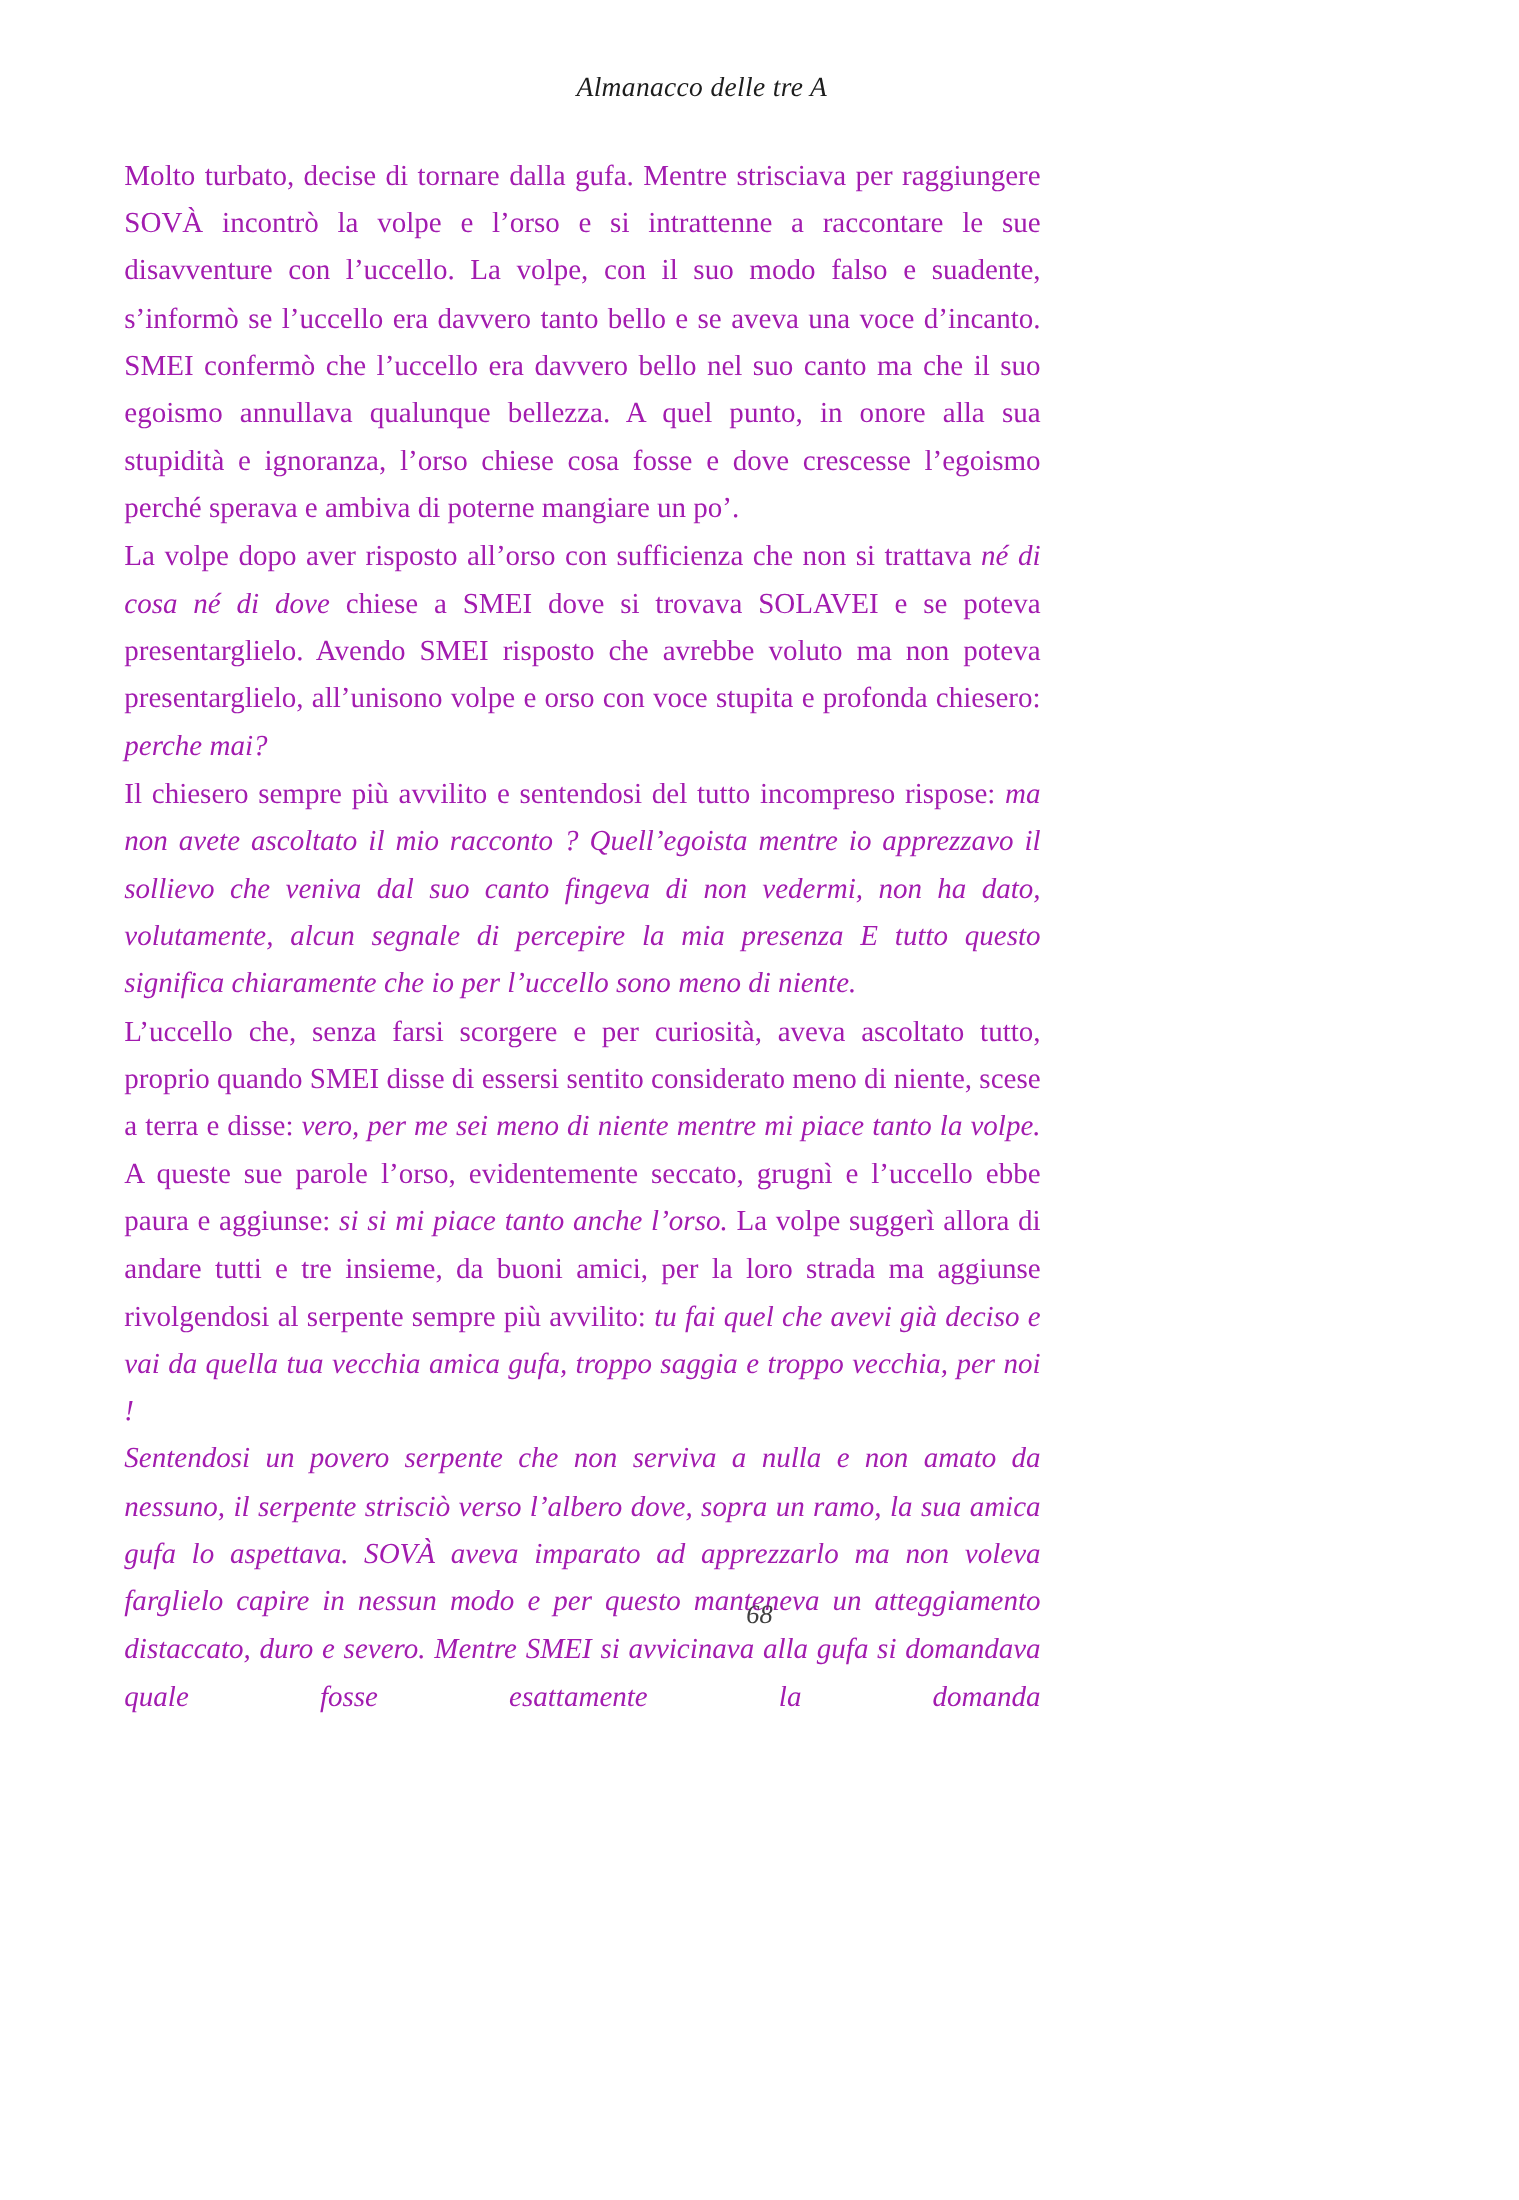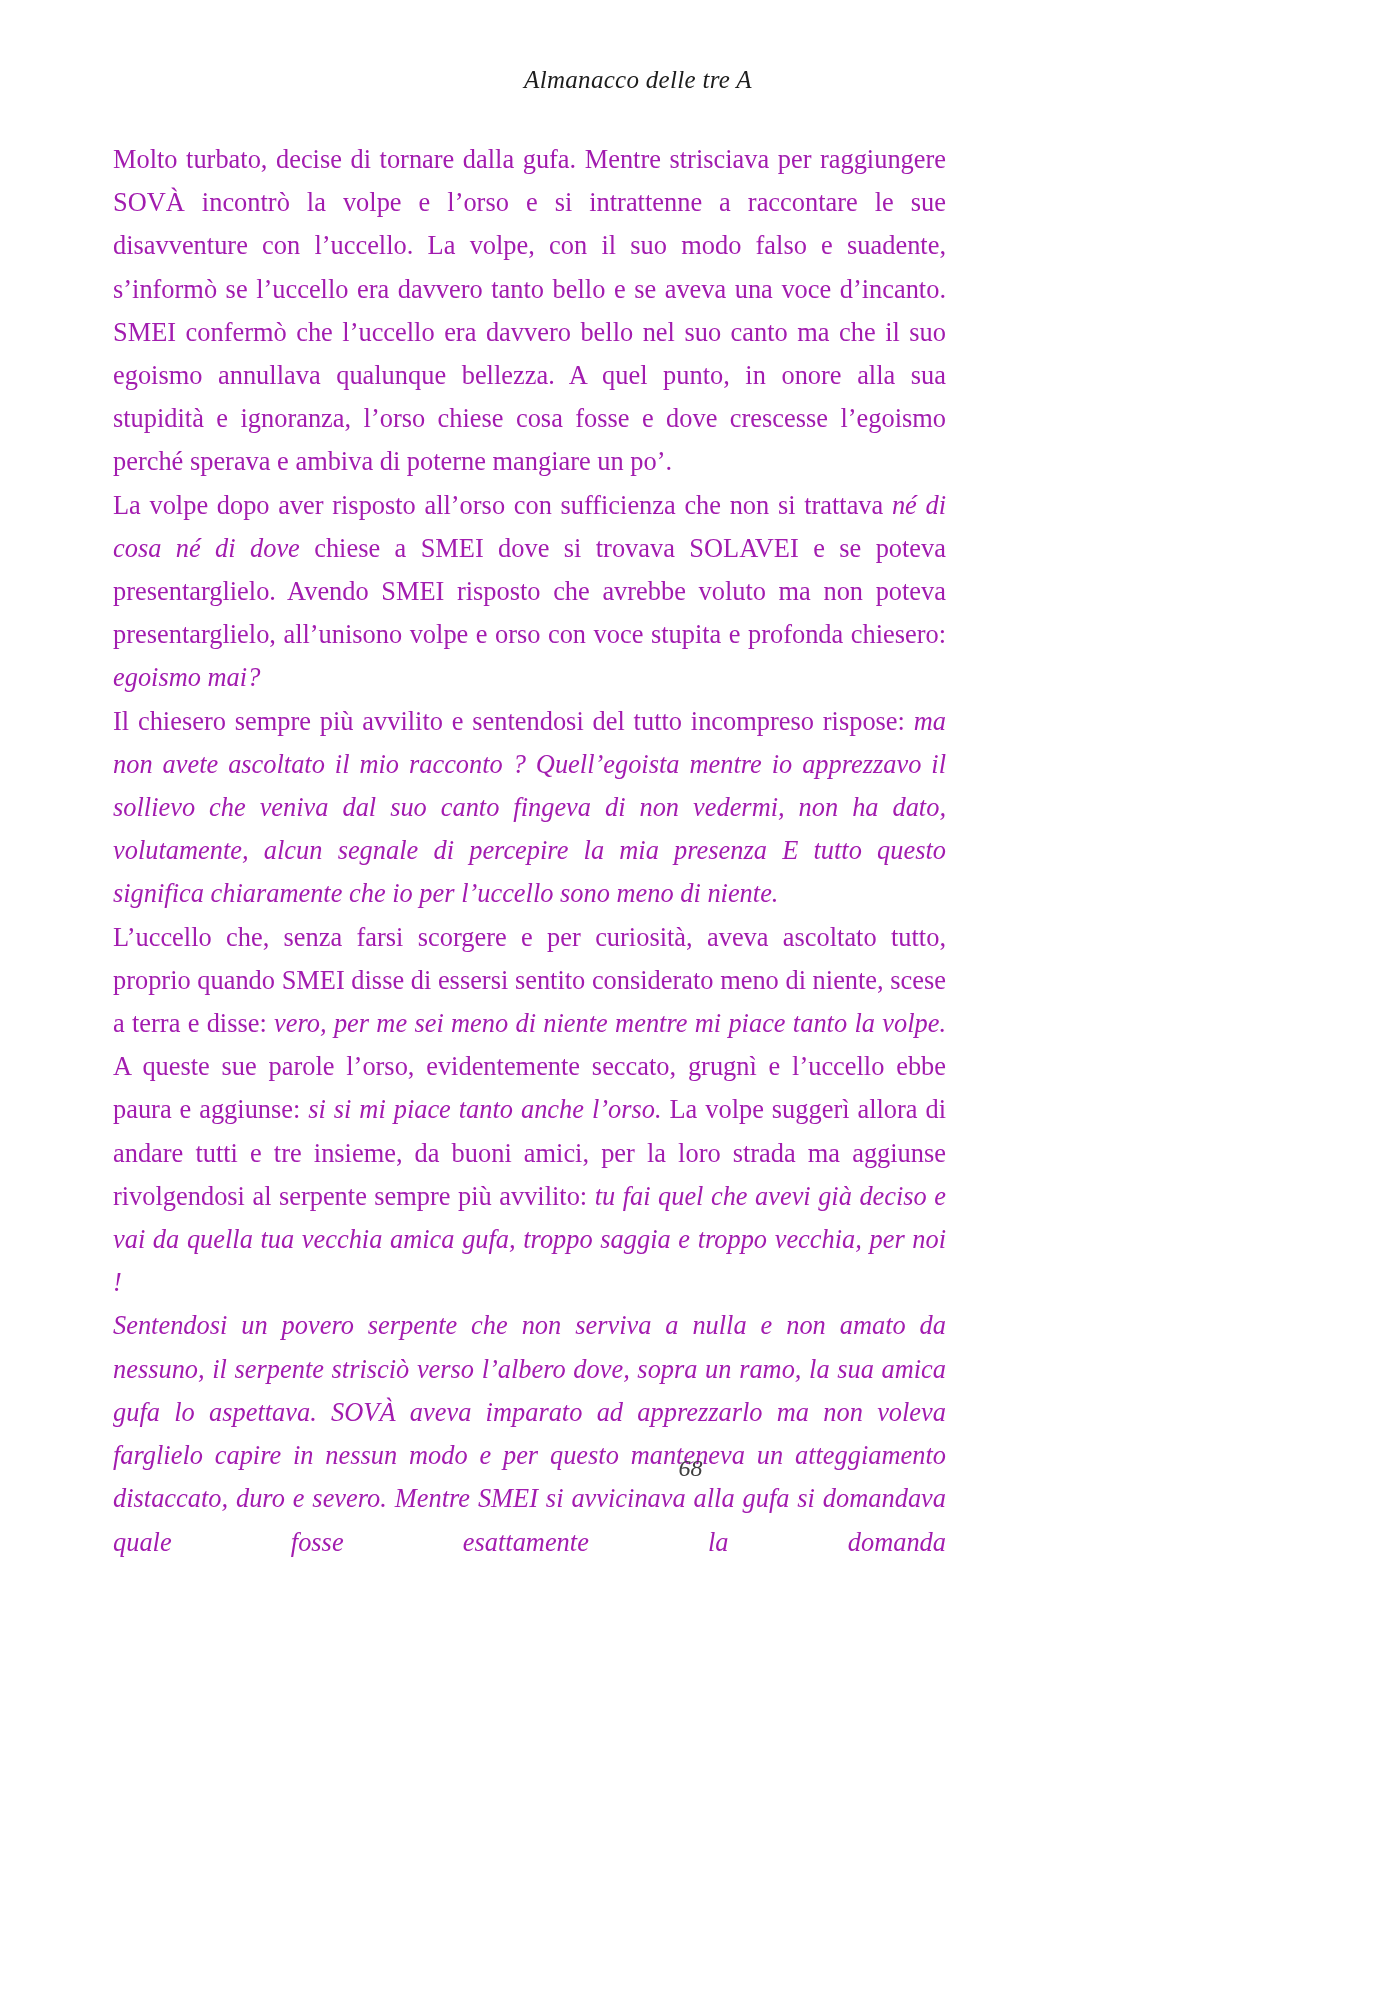--- a/index.html
+++ b/index.html
@@ -66,21 +66,21 @@
 </style>
 </head>
 <body>
 
 <div class="page">
 
   <div class="running-head">Almanacco delle tre A</div>
 
   <div class="text-block">
       <p><span>Molto turbato, decise di tornare dalla gufa. Mentre strisciava per raggiungere SOVÀ incontrò la volpe e l’orso e si intrattenne a raccontare le sue disavventure con l’uccello. La volpe, con il suo modo falso e suadente, s’informò se l’uccello era davvero tanto bello e se aveva una voce d’incanto. SMEI confermò che l’uccello era davvero bello nel suo canto ma che il suo egoismo annullava qualunque bellezza. A quel punto, in onore alla sua stupidità e ignoranza, l’orso chiese cosa fosse e dove crescesse l’egoismo perché sperava e ambiva di poterne mangiare un po’.</span></p>
-      <p><span>La volpe dopo aver risposto all’orso con sufficienza che non si trattava </span><em>né di cosa né di dove</em><span> chiese a SMEI dove si trovava SOLAVEI e se poteva presentarglielo. Avendo SMEI risposto che avrebbe voluto ma non poteva presentarglielo, all’unisono volpe e orso con voce stupita e profonda chiesero: </span><em>egoismo mai?</em></p>
+      <p><span>La volpe dopo aver risposto all’orso con sufficienza che non si trattava </span><em>né di cosa né di dove</em><span> chiese a SMEI dove si trovava SOLAVEI e se poteva presentarglielo. Avendo SMEI risposto che avrebbe voluto ma non poteva presentarglielo, all’unisono volpe e orso con voce stupita e profonda chiesero: </span><em>perche mai?</em></p>
       <p><span>Il chiesero sempre più avvilito e sentendosi del tutto incompreso rispose: </span><em>ma non avete ascoltato il mio racconto ? Quell’egoista mentre io apprezzavo il sollievo che veniva dal suo canto fingeva di non vedermi, non ha dato, volutamente, alcun segnale di percepire la mia presenza E tutto questo significa chiaramente che io per l’uccello sono meno di niente.</em></p>
       <p><span>L’uccello che, senza farsi scorgere e per curiosità, aveva ascoltato tutto, proprio quando SMEI disse di essersi sentito considerato meno di niente, scese a terra e disse: </span><em>vero, per me sei meno di niente mentre mi piace tanto la volpe.</em><span> A queste sue parole l’orso, evidentemente seccato, grugnì e l’uccello ebbe paura e aggiunse: </span><em>si si mi piace tanto anche l’orso.</em><span> La volpe suggerì allora di andare tutti e tre insieme, da buoni amici, per la loro strada ma aggiunse rivolgendosi al serpente sempre più avvilito: </span><em>tu fai quel che avevi già deciso e vai da quella tua vecchia amica gufa, troppo saggia e troppo vecchia, per noi !</em></p>
       <p><span>Sentendosi un povero serpente che non serviva a nulla e non amato da nessuno, il serpente strisciò verso l’albero dove, sopra un ramo, la sua amica gufa lo aspettava. SOVÀ aveva imparato ad apprezzarlo ma non voleva farglielo capire in nessun modo e per questo manteneva un atteggiamento distaccato, duro e severo. Mentre SMEI si avvicinava alla gufa si domandava quale fosse esattamente la domanda</span></p>
     </div>
 
   <div class="page-number">68</div>
 
 </div>
 
 </body></html>

